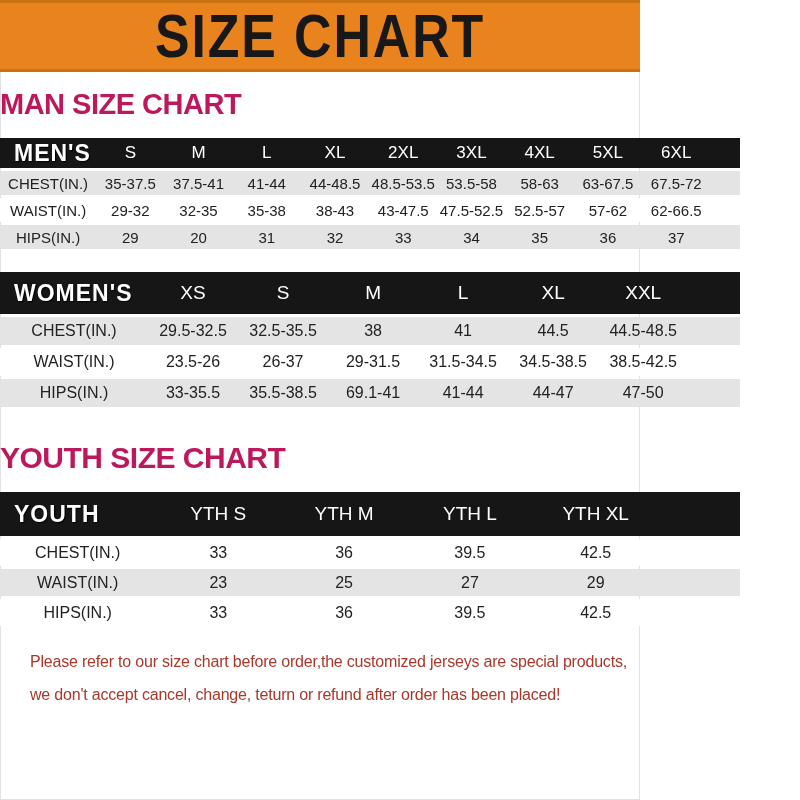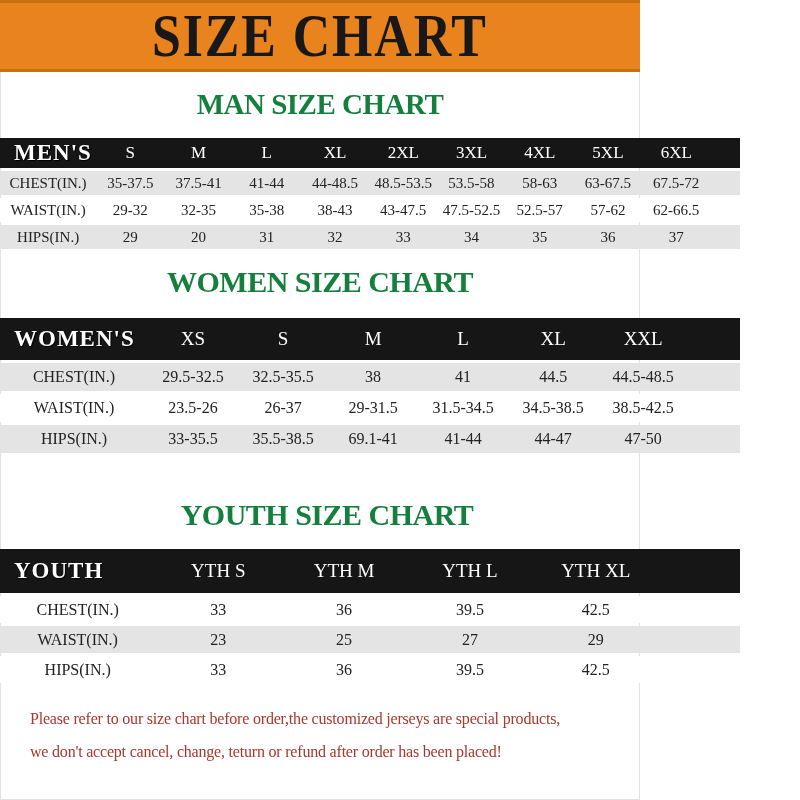--- a/index.html
+++ b/index.html
@@ -15,50 +15,49 @@
   body{
     width:800px;height:800px;
     font-family:"Liberation Sans",sans-serif;
     color:var(--ink);
     position:relative;
     overflow:hidden;
   }
   .page{
     width:640px;height:800px;
     box-shadow:inset 0 0 0 1px #e2e2e2;
-    font-family:Liberation Serif, serif;
   }
   
   .banner{
     height:72px;
     background:var(--banner-bg);
     border-top:3px solid var(--banner-edge);
     border-bottom:3px solid var(--banner-edge);
     display:flex;align-items:center;justify-content:center;
   }
   .banner-title{
     font-size:54px;
     font-weight:bold;
     letter-spacing:2px;
     color:#181818;
     transform:scale(0.96,1.12);
     white-space:nowrap;
   }
   
   .section-heading{
-    text-align:center;
+    text-align:left;
     font-weight:bold;
     font-size:29px;
     line-height:32px;
     letter-spacing:-0.5px;
-    color:#15803d;
+    color:#be185d;
   }
   .sec-men .section-heading{margin-top:16px;}
   .sec-women .section-heading{margin-top:14px;font-size:30px;}
-  .sec-youth .section-heading{margin-top:43px;font-size:30px;padding-left:14px;}
+  .sec-youth .section-heading{margin-top:32px;font-size:30px;}
   
   table.size-table{
     width:740px;
     margin:0 auto;
     border-collapse:separate;
     border-spacing:0 3px;
     table-layout:fixed;
   }
   .sec-men   table.size-table{margin-top:15px;}
   .sec-women table.size-table{margin-top:17px;}
@@ -183,21 +182,20 @@
             <td>35</td>
             <td>36</td>
             <td>37</td>
             <td class="col-fill"></td>
           </tr>
         </tbody>
       </table>
   </section>
 
   <section class="sec-women">
-    <h2 class="section-heading">WOMEN SIZE CHART</h2>
     <table class="size-table women">
         <thead>
           <tr>
             <th class="tbl-label col-label">WOMEN'S</th>
             <th class="tbl-size">XS</th>
             <th class="tbl-size">S</th>
             <th class="tbl-size">M</th>
             <th class="tbl-size">L</th>
             <th class="tbl-size">XL</th>
             <th class="tbl-size">XXL</th>

